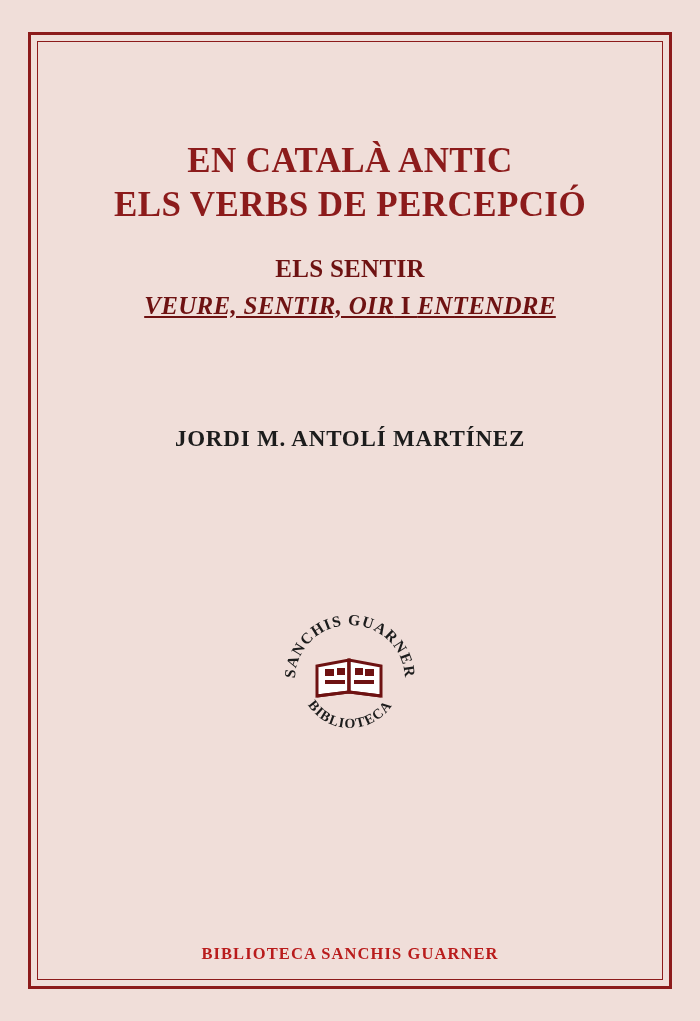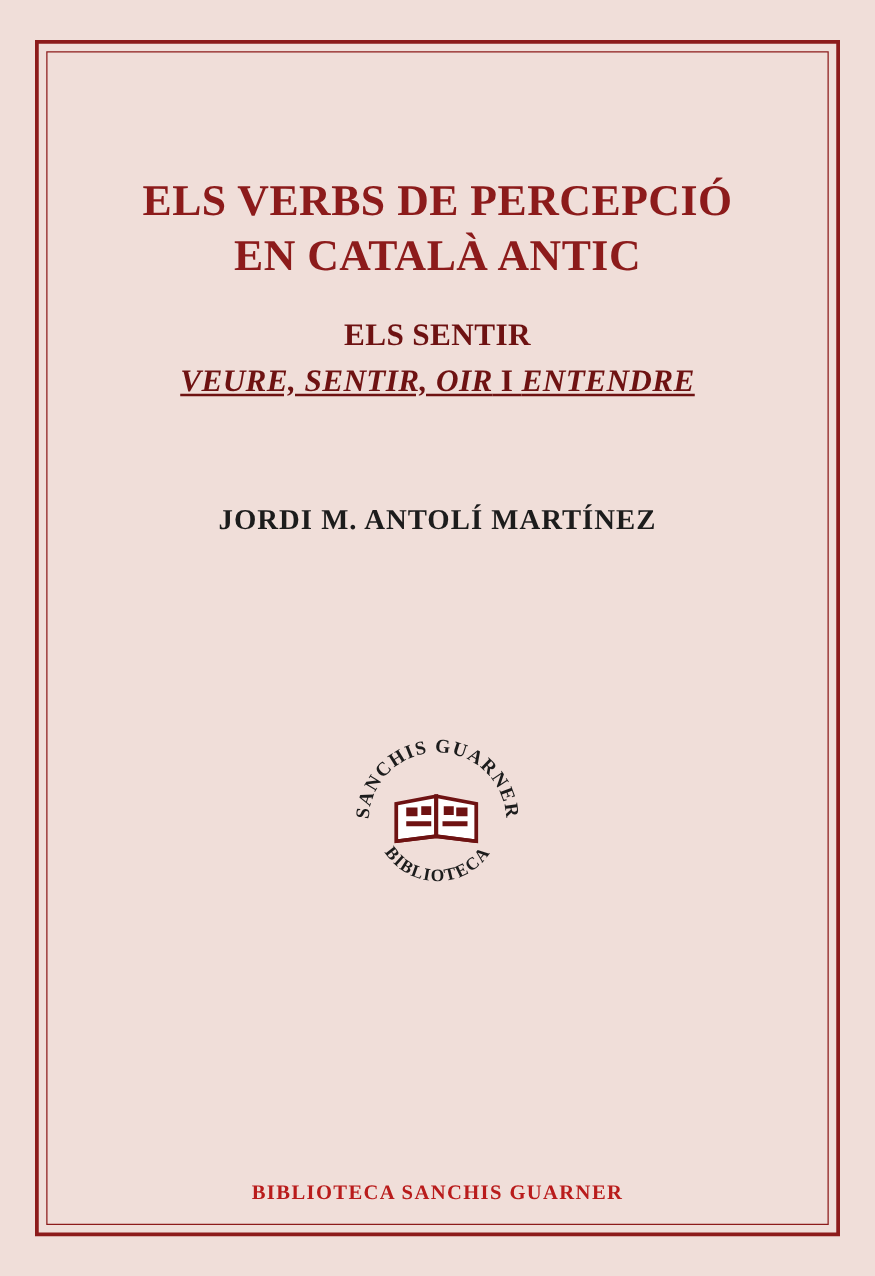--- a/index.html
+++ b/index.html
@@ -75,21 +75,21 @@
   .subtitle-verbs {
     font-style: italic;
     display: block;
     margin-top: 4px;
     text-decoration: underline;
   }
   .subtitle-verbs .conj {
     font-style: normal;
   }
   .author {
-    margin-top: 81px;
+    margin-top: 104px;
     color: #1c1c1c;
     font-weight: bold;
     font-size: 23px;
     letter-spacing: 0.8px;
     text-align: center;
   }
   .logo-wrap {
     margin-top: 150px;
     width: 150px;
     height: 150px;
@@ -115,22 +115,22 @@
 
 <div class="cover">
 
   <div class="frame-outer"></div>
   <div class="frame-inner"></div>
 
   <div class="content">
 
     <div class="title-block">
       <div class="main-title">
+        <div>EN CATALÀ ANTIC</div>
         <div>ELS VERBS DE PERCEPCIÓ</div>
-        <div>EN CATALÀ ANTIC</div>
       </div>
 
       <div class="subtitle">
         <span>ELS SENTIR</span>
         <span class="subtitle-verbs"><span>VEURE, SENTIR, OIR</span><span class="conj"> I </span><span>ENTENDRE</span></span>
       </div>
     </div>
 
     <div class="author">JORDI M. ANTOLÍ MARTÍNEZ</div>
 

